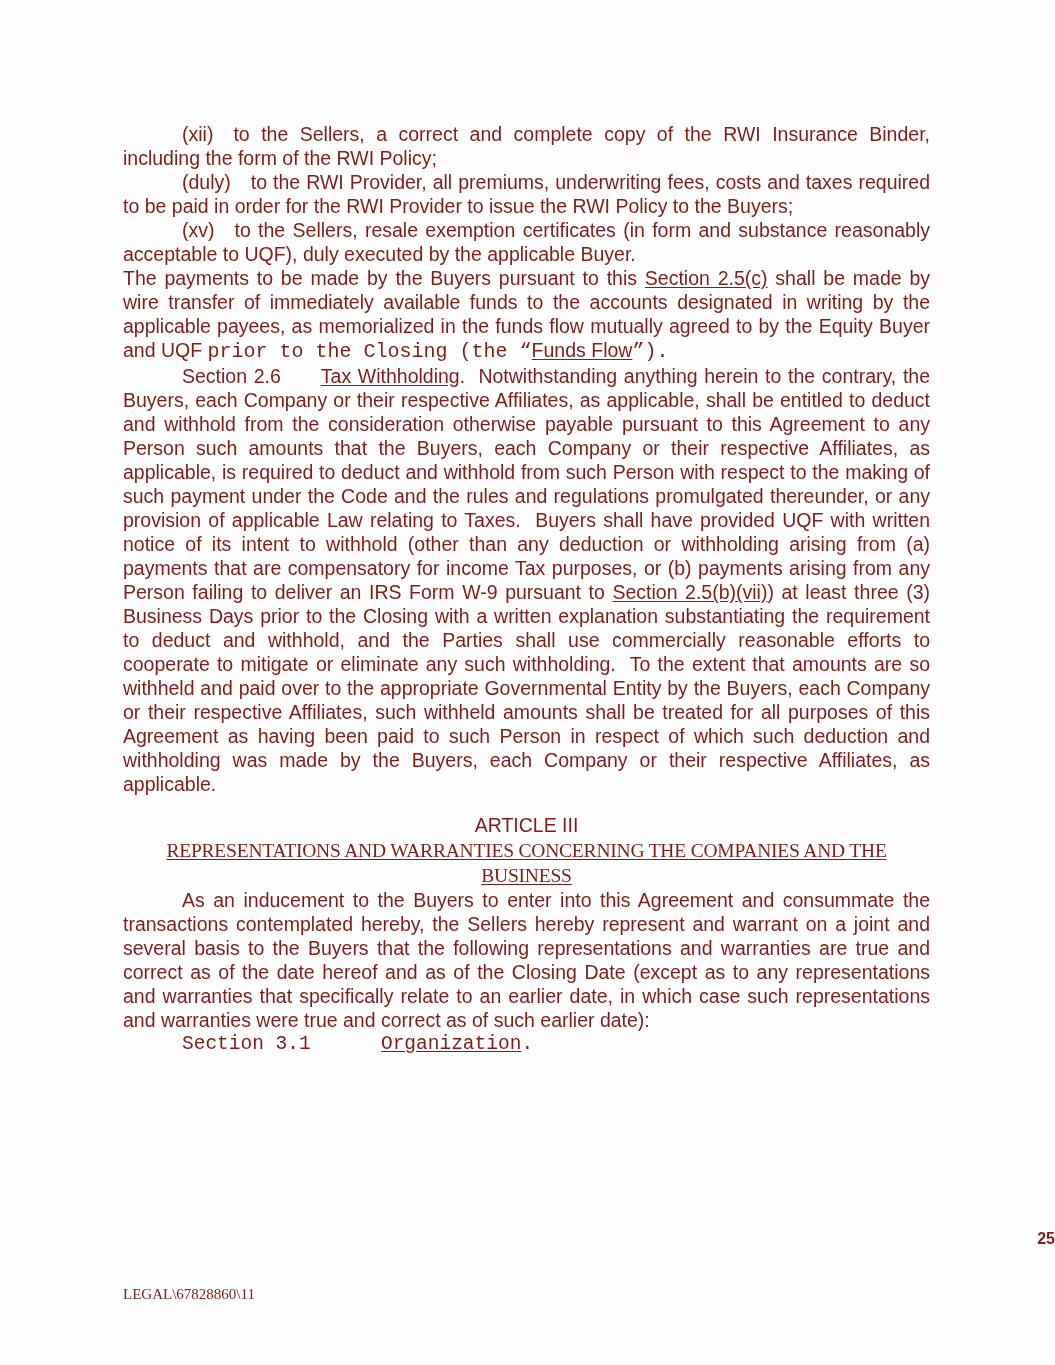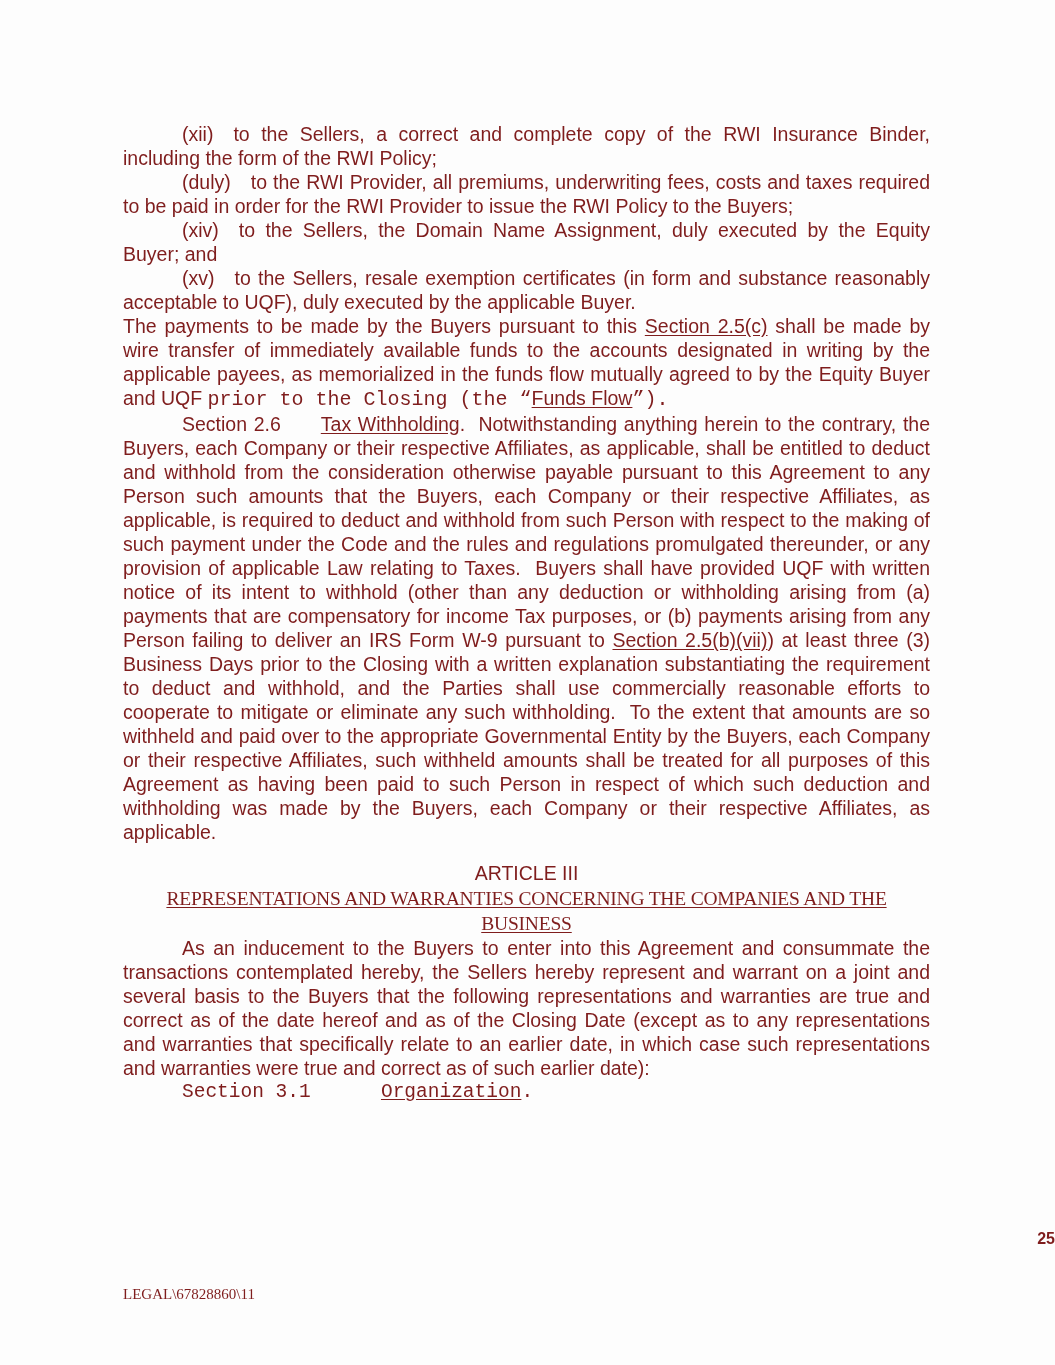--- a/index.html
+++ b/index.html
@@ -65,21 +65,20 @@
 </head>
 <body>
 
 <div class="page" data-name="document-page">
   <div class="content" data-name="page-content">
 
     <p class="list-item first" data-name="list-item-xii"><span data-name="list-number">(xii)</span><span class="gap" data-name="tab-gap"></span><span data-name="list-item-text">to the Sellers, a correct and complete copy of the RWI Insurance Binder, including the form of the RWI Policy;</span></p>
 
     <p class="list-item" data-name="list-item-xiii"><span data-name="list-number">(duly)</span><span class="gap" data-name="tab-gap"></span><span data-name="list-item-text">to the RWI Provider, all premiums, underwriting fees, costs and taxes required to be paid in order for the RWI Provider to issue the RWI Policy to the Buyers;</span></p>
 
-    <p class="list-item" data-name="list-item-xiv"><span data-name="list-number">(xiv)</span><span class="gap" data-name="tab-gap"></span><span data-name="list-item-text">to the Sellers, the Domain Name Assignment, duly executed by the Equity Buyer; and</span></p>
 
     <p class="list-item" data-name="list-item-xv"><span data-name="list-number">(xv)</span><span class="gap" data-name="tab-gap"></span><span data-name="list-item-text">to the Sellers, resale exemption certificates (in form and substance reasonably acceptable to UQF), duly executed by the applicable Buyer.</span></p>
 
     <p data-name="paragraph-payments"><span data-name="text">The payments to be made by the Buyers pursuant to this </span><span class="u" data-name="section-ref">Section 2.5(c)</span><span data-name="text"> shall be made by wire transfer of immediately available funds to the accounts designated in writing by the applicable payees, as memorialized in the funds flow mutually agreed to by the Equity Buyer and UQF </span><span class="serif" data-name="text">prior to the Closing (the “</span><span class="u" data-name="defined-term">Funds Flow</span><span class="serif" data-name="text">”).</span></p>
 
     <p class="indent" data-name="paragraph-section-2-6"><span data-name="section-number">Section 2.6</span><span data-name="tab-gap">&nbsp;&nbsp;&nbsp;&nbsp;&nbsp;&nbsp;</span><span class="u" data-name="section-title">Tax Withholding</span><span data-name="text">.&nbsp; Notwithstanding anything herein to the contrary, the Buyers, each Company or their respective Affiliates, as applicable, shall be entitled to deduct and withhold from the consideration otherwise payable pursuant to this Agreement to any Person such amounts that the Buyers, each Company or their respective Affiliates, as applicable, is required to deduct and withhold from such Person with respect to the making of such payment under the Code and the rules and regulations promulgated thereunder, or any provision of applicable Law relating to Taxes.&nbsp; Buyers shall have provided UQF with written notice of its intent to withhold (other than any deduction or withholding arising from (a) payments that are compensatory for income Tax purposes, or (b) payments arising from any Person failing to deliver an IRS Form W-9 pursuant to </span><span class="u" data-name="section-ref">Section 2.5(b)(vii)</span><span data-name="text">) at least three (3) Business Days prior to the Closing with a written explanation substantiating the requirement to deduct and withhold, and the Parties shall use commercially reasonable efforts to cooperate to mitigate or eliminate any such withholding.&nbsp; To the extent that amounts are so withheld and paid over to the appropriate Governmental Entity by the Buyers, each Company or their respective Affiliates, such withheld amounts shall be treated for all purposes of this Agreement as having been paid to such Person in respect of which such deduction and withholding was made by the Buyers, each Company or their respective Affiliates, as applicable.</span></p>
 
     <div class="heading" data-name="article-heading">
       <div class="h-sans" data-name="article-number">ARTICLE III</div>
       <div class="h-serif" data-name="article-title-line1">REPRESENTATIONS AND WARRANTIES CONCERNING THE COMPANIES AND THE</div>

